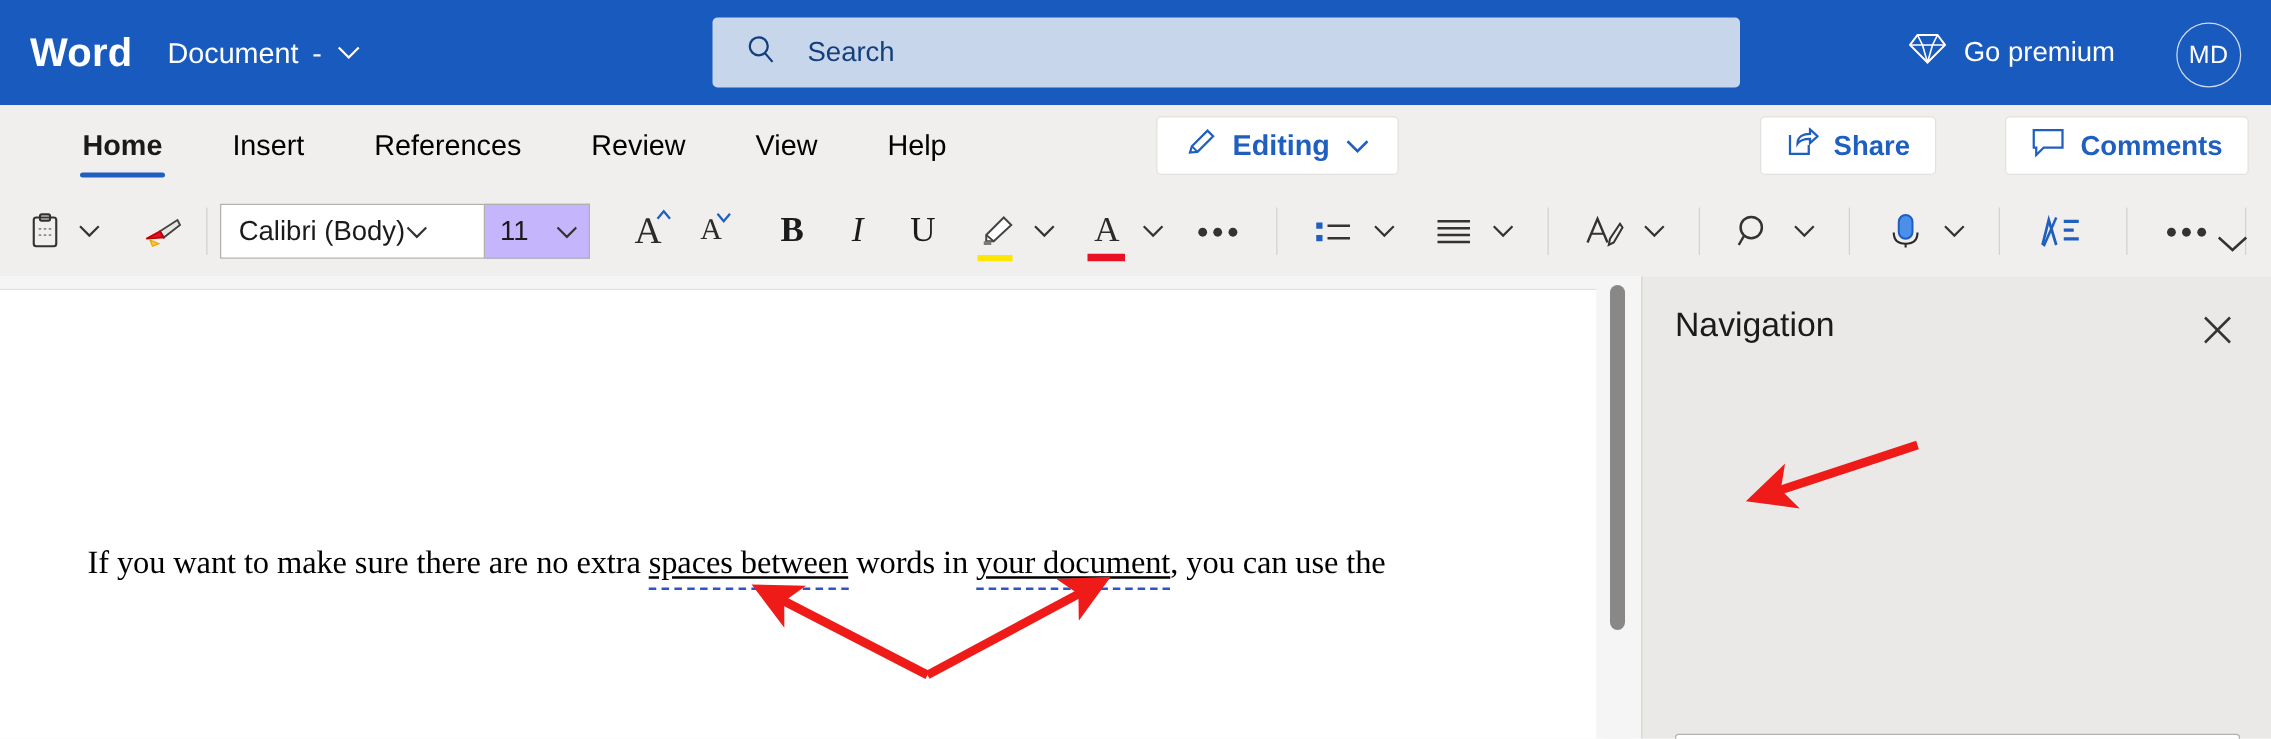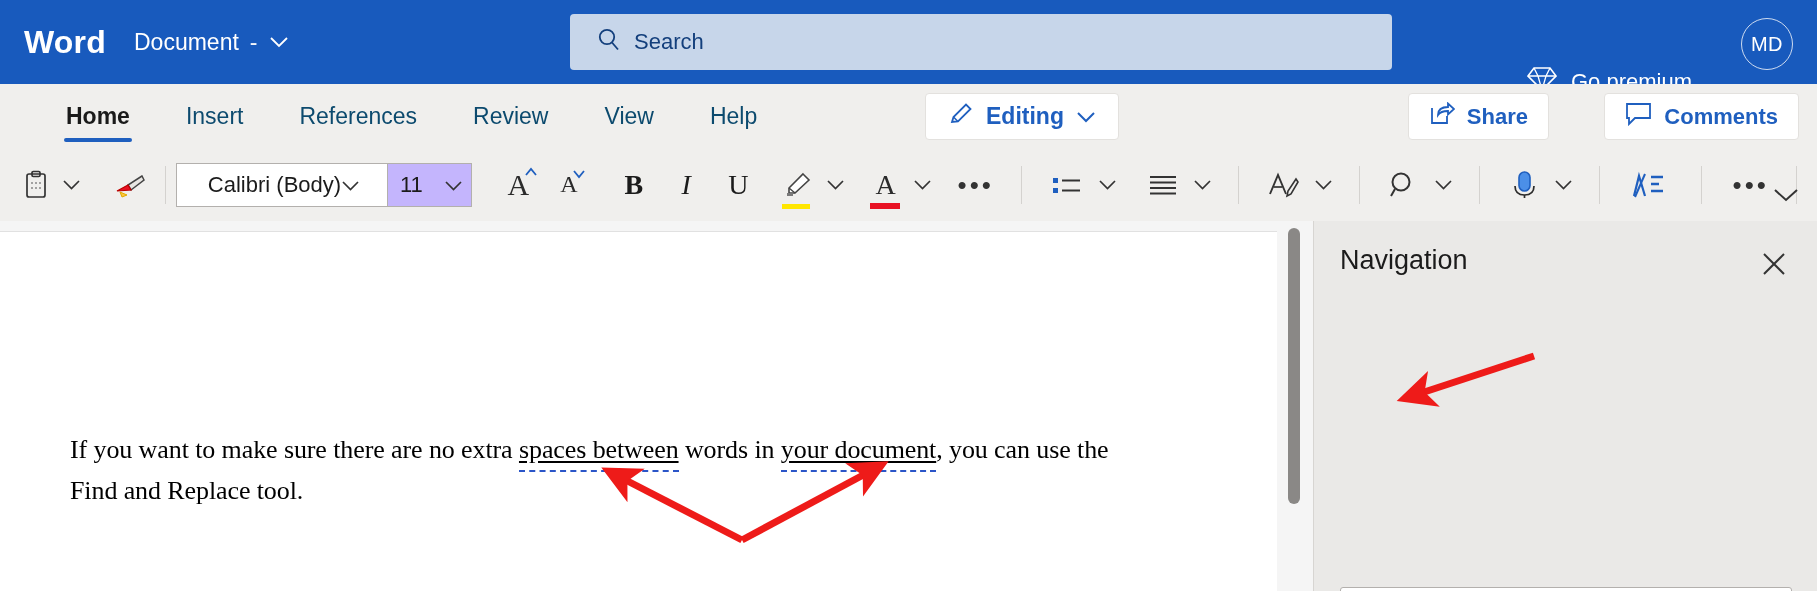--- a/index.html
+++ b/index.html
@@ -29,48 +29,48 @@
     color:#ffffff; font-size:23px; display:flex; align-items:center; gap:11px;
     margin-left:0;
   }
   .doc-title .sep{ opacity:.95; }
   .chev{ display:inline-block; }
   .chev svg{ display:block; }
 
   .searchbox{
     position:absolute; left:570px; top:14px; width:822px; height:56px;
     background:#C7D6EA; border-radius:4px;
-    display:flex; align-items:center; padding-left:26px; gap:12px;
+    display:flex; align-items:center; padding-left:26px; gap:24px;
   }
   .searchbox .ph{ color:#133F7C; font-size:22px; }
 
   .go-premium{
     position:absolute; right:125px; top:22px; height:40px;
     display:flex; align-items:center; gap:14px;
-    color:#ffffff; font-size:22px;margin-top:40px;
+    color:#ffffff; font-size:22px;
   }
   .avatar{
     position:absolute; right:24px; top:18px;
     width:52px; height:52px; border-radius:50%;
     border:1.6px solid #cddbf0; color:#ffffff;
     display:flex; align-items:center; justify-content:center;
     font-size:20px; letter-spacing:.5px;
   }
 
   
   .ribbon{
     position:absolute; left:0; top:84px; width:1817px; height:64px;
     background:#F0EFED;
   }
   .tabs{
     position:absolute; left:38px; top:0; height:64px;
     display:flex; align-items:center; gap:0;
   }
   .tab{
-    font-size:23px; color:#0c4a6e; padding:0 28px; height:64px;
+    font-size:23px; color:#000000; padding:0 28px; height:64px;
     display:flex; align-items:center; position:relative; cursor:default;
   }
   .tab.active{ color:#1a1a1a; font-weight:600; }
   .tab.active:after{
     content:""; position:absolute; left:26px; right:26px; bottom:6px;
     height:4px; background:#1F5FBF; border-radius:2px;
   }
   .editing-btn{
     position:absolute; left:925px; top:9px; height:47px;
     background:#ffffff; border:1px solid #E3E1DE; border-radius:4px;
@@ -94,21 +94,21 @@
   }
   .tb-item{
     display:flex; align-items:center; justify-content:center;
     height:52px; cursor:default;
   }
   .tb-sep{ width:1px; height:38px; background:#D4D2CF; margin:0 10px; }
   .caret{ width:20px; display:flex; align-items:center; justify-content:center; }
   .fontbox{
     width:218px; height:44px; background:#ffffff; border:1px solid #B3B0AD;
     display:flex; align-items:center; padding:0 10px 0 14px;
-    font-size:22px; color:#1b1b1b; justify-content:center;
+    font-size:22px; color:#1b1b1b; justify-content:flex-start;
   }
   .sizebox{
     width:86px; height:44px; background:#c4b5fd; border:1px solid #B3B0AD;
     border-left:none;
     display:flex; align-items:center; padding:0 8px 0 12px;
     font-size:22px; color:#1b1b1b; justify-content:space-between;
   }
   .dots{ letter-spacing:3px; font-size:26px; color:#333; line-height:10px; }
   .tb-collapse{
     position:absolute; right:18px; top:40px;
@@ -470,21 +470,20 @@
     <svg width="26" height="15" viewBox="0 0 26 15">
         <path d="M2 2 L13 12 L24 2" stroke="#333" stroke-width="2" fill="none"></path>
       </svg>
   </div>
 </div>
 
 <div class="docarea">
   <div class="page">
     <div class="doctext">
       <span>If you want to make sure there are no extra </span><span class="hit">spaces  between</span><span> words in </span><span class="hit">your  document</span><span>, you can use the</span>
-      <div style="margin-top:4px">Find and Replace tool.</div>
     </div>
   </div>
 </div>
 <div class="scroll-track"></div>
 <div class="scroll-thumb"></div>
 
 <div class="navpane">
   <div class="nav-title">Navigation</div>
   <div class="nav-close">
     <svg width="28" height="28" viewBox="0 0 28 28">

